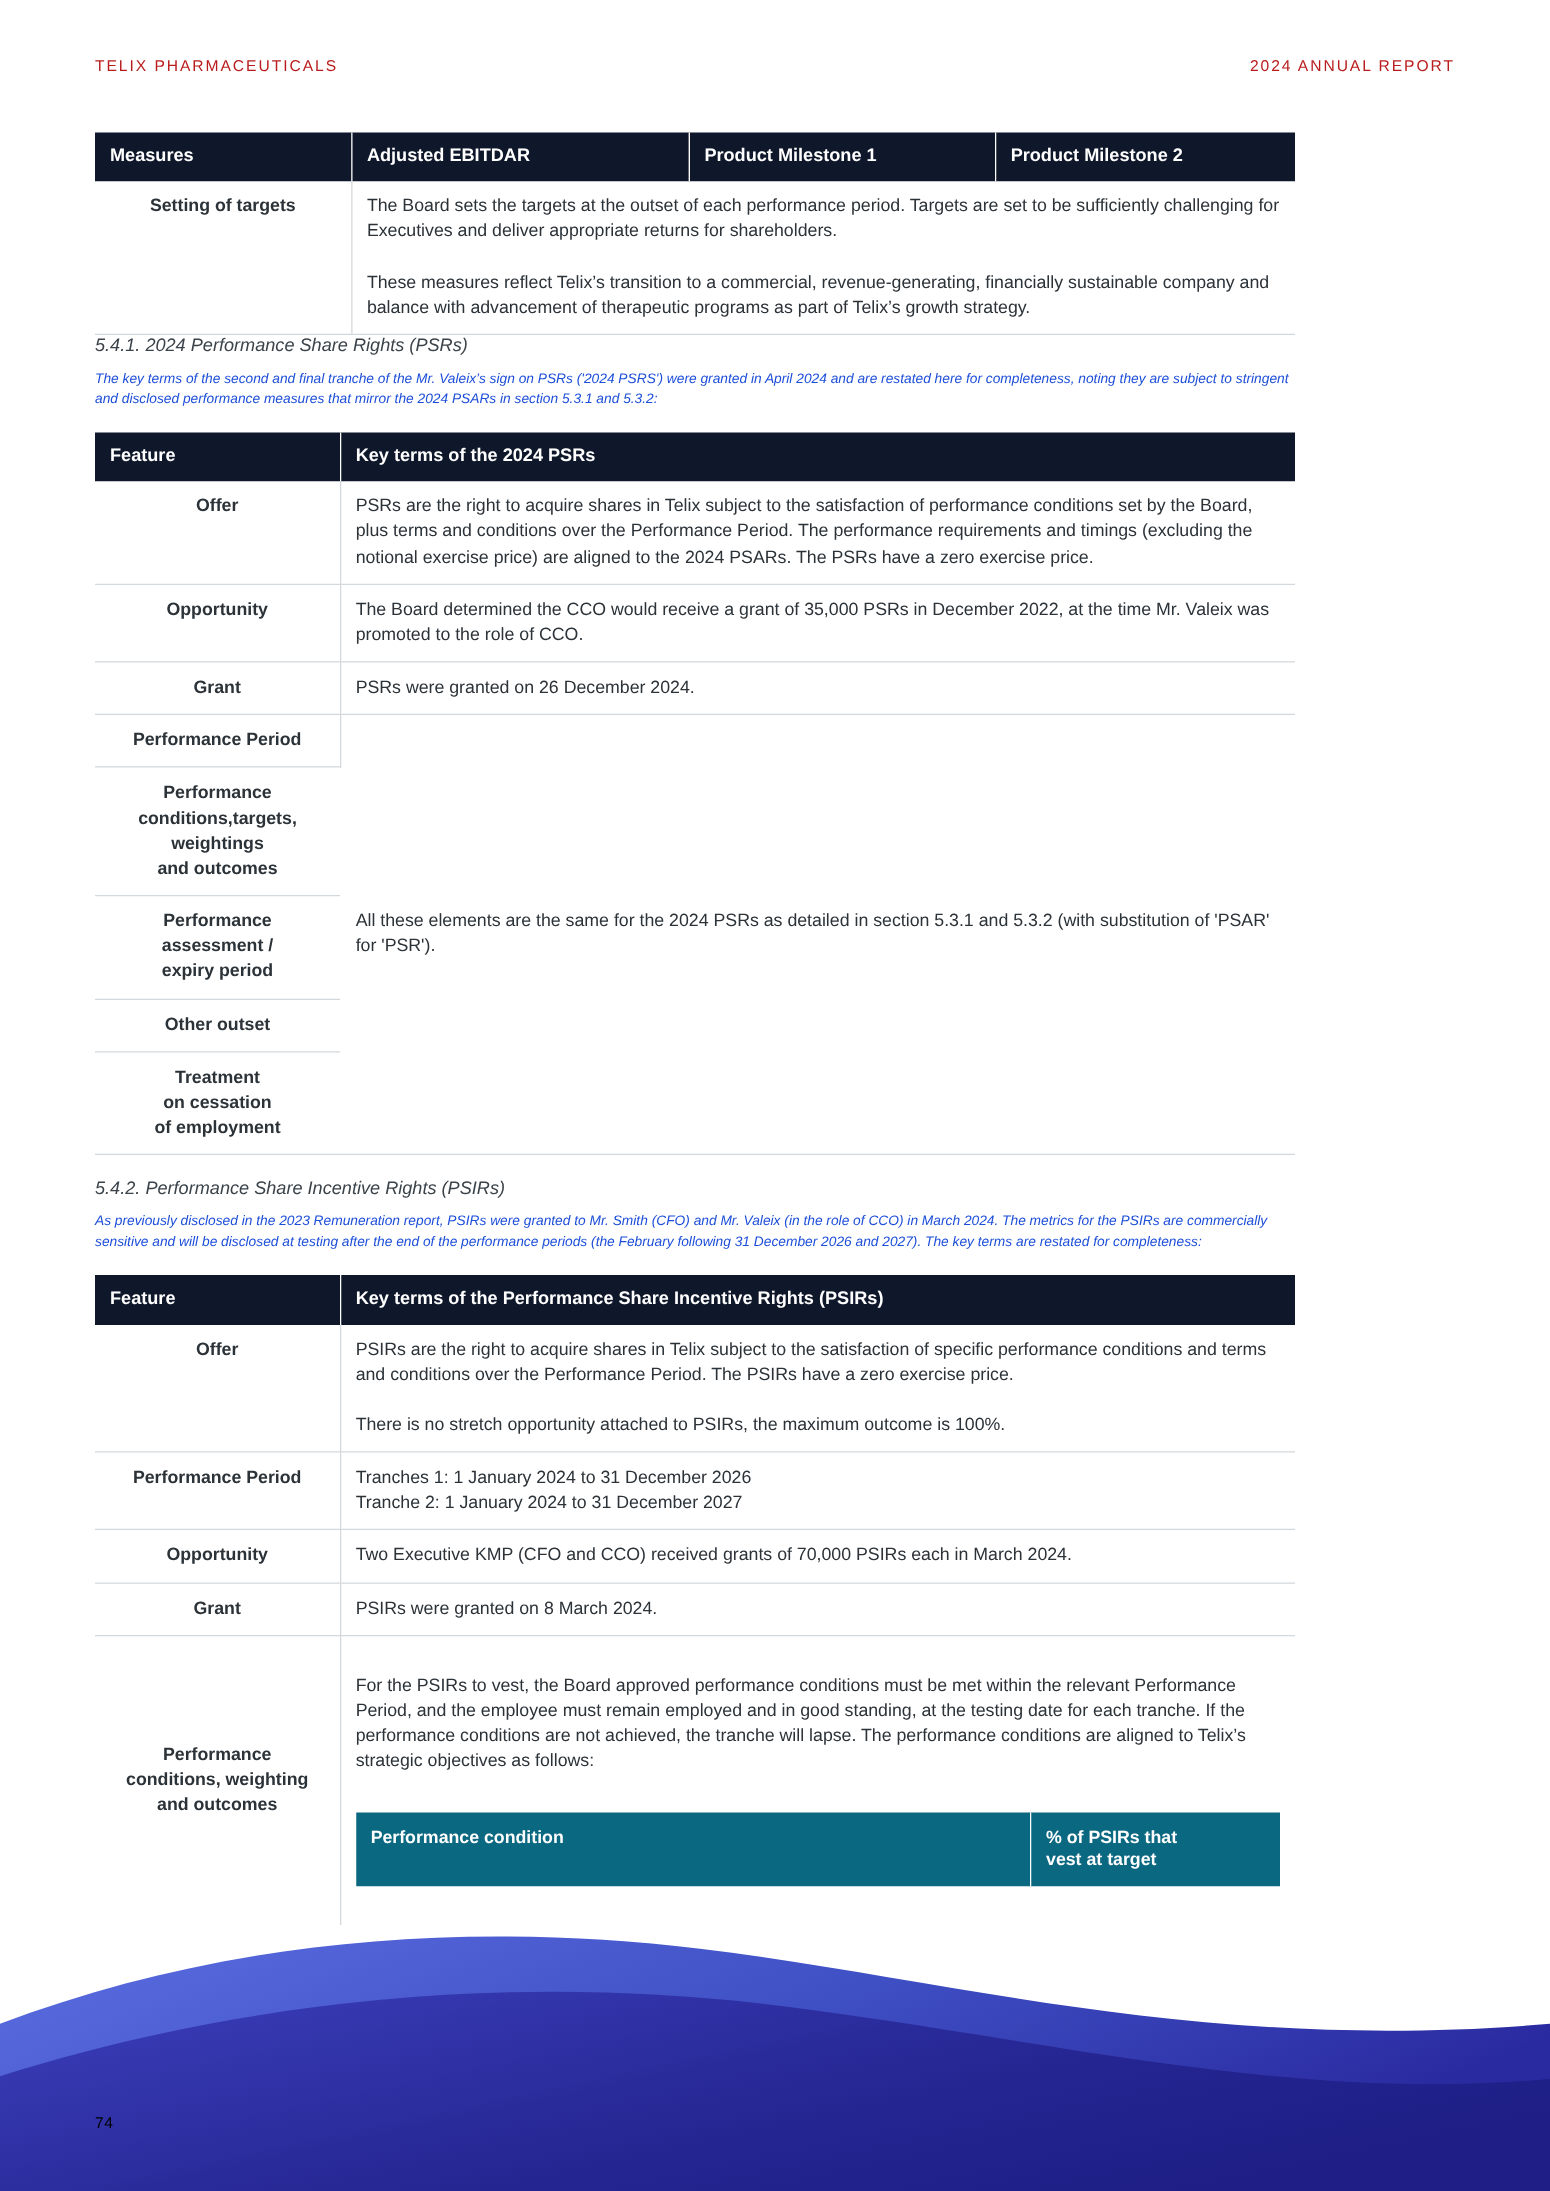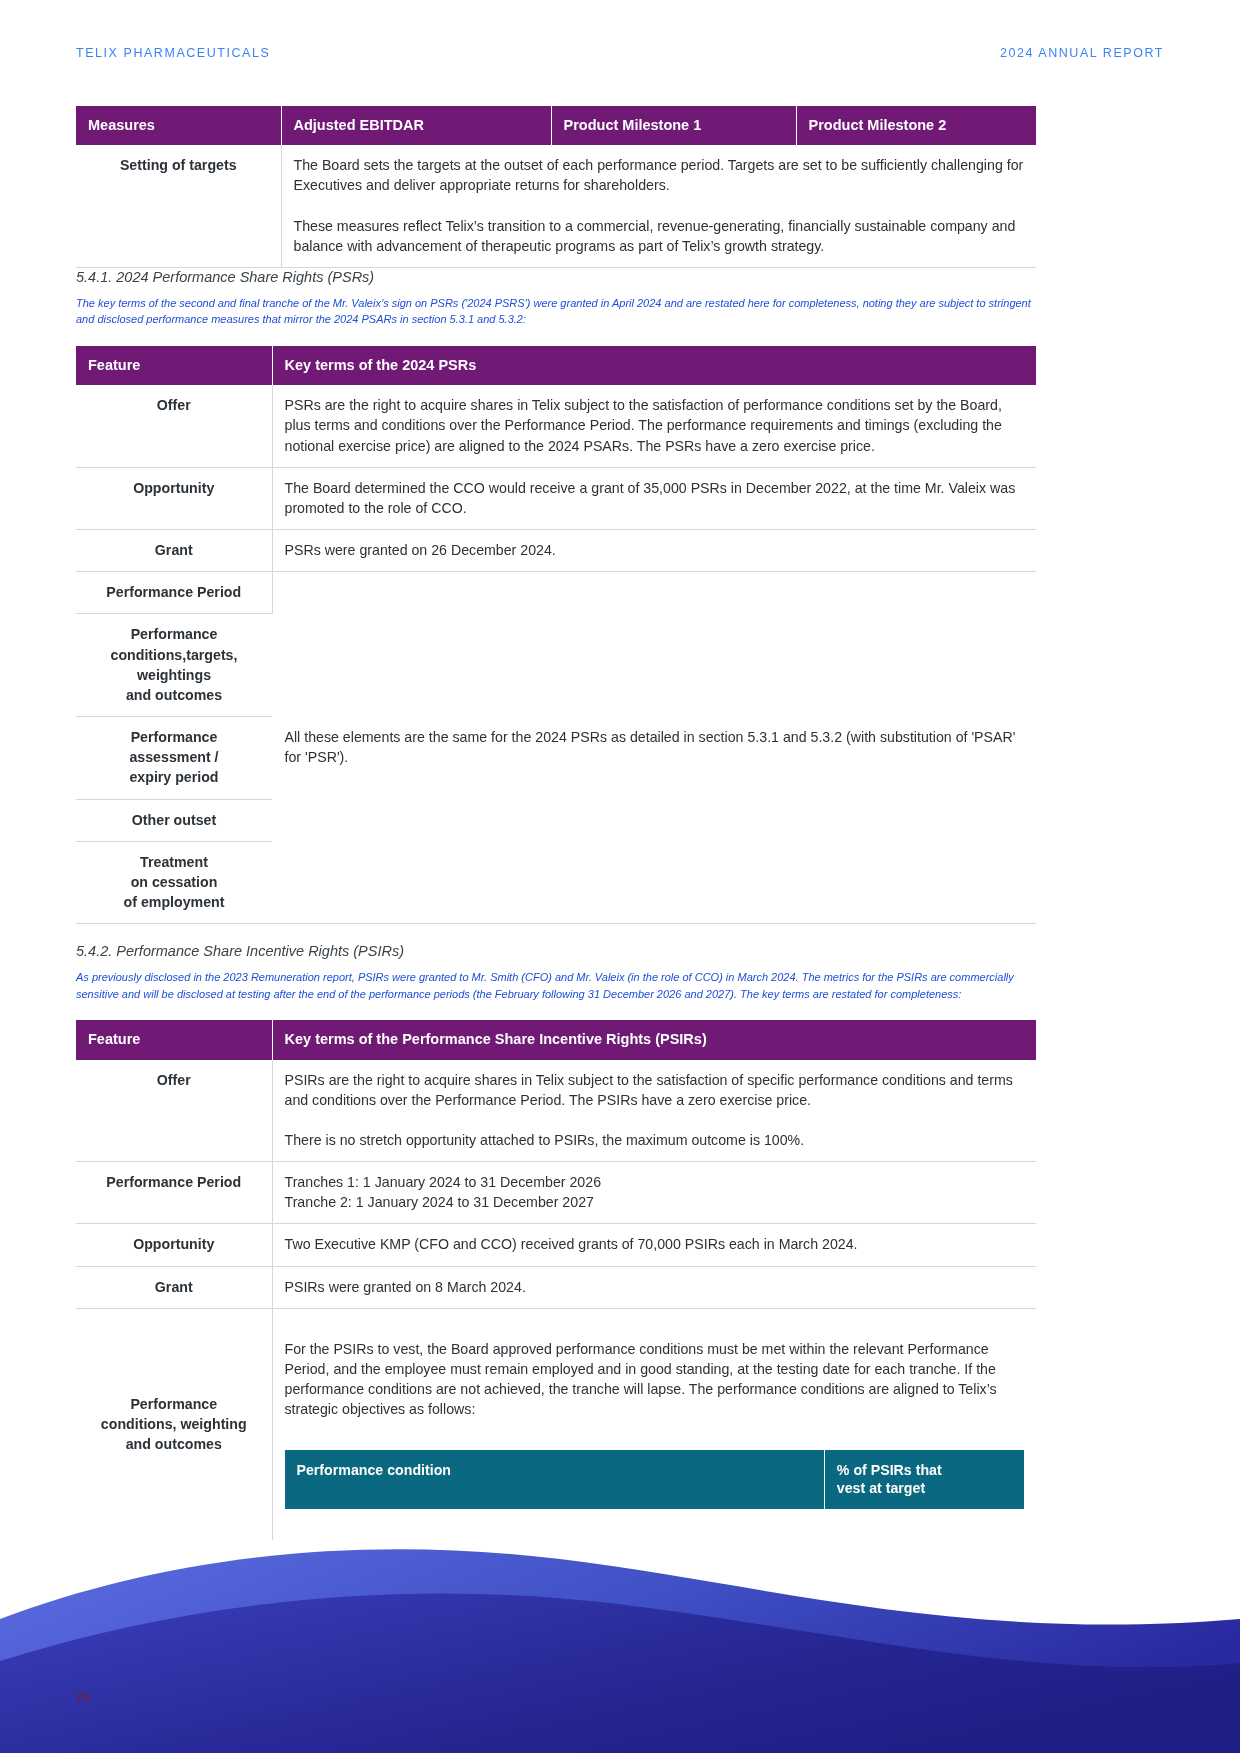--- a/index.html
+++ b/index.html
@@ -26,41 +26,41 @@
     top:46px;
     left:76px;
     right:76px;
     display:flex;
     justify-content:space-between;
     align-items:baseline;
   }
   .running-head span {
     font-size:12.5px;
     letter-spacing:1.55px;
-    color:#3b82f6;
+    color:#b91c1c;
     font-weight:400;
   }
 
   
   .content {
     position:absolute;
     top:106px;
     left:76px;
     width:960px;
   }
 
   
   table.doc-table {
     width:960px;
     border-collapse:collapse;
     table-layout:fixed;
     margin:0;
   }
   table.doc-table th {
-    background:#701a75;
+    background:#0f172a;
     color:#ffffff;
     font-size:14.5px;
     font-weight:700;
     text-align:left;
     padding:10px 12px 11px 12px;
     border-right:1px solid #ffffff;
     vertical-align:middle;
     line-height:1.25;
   }
   table.doc-table th:last-child { border-right:none; }
@@ -139,21 +139,21 @@
   col.n-pct  { width:27%; }
   td.pc-wrap { padding-right:0; padding-bottom:0; }
 
   
   .wave { position:absolute; left:0; bottom:0; width:1240px; height:230px; }
   .page-number {
     position:absolute;
     left:76px;
     bottom:48px;
     font-size:12.5px;
-    color:#7f1d1d;
+    color:#000000;
     letter-spacing:0.4px;
     z-index:5;
   }
 </style>
 </head>
 <body>
 
 <div class="page">
 
   <div class="running-head">

